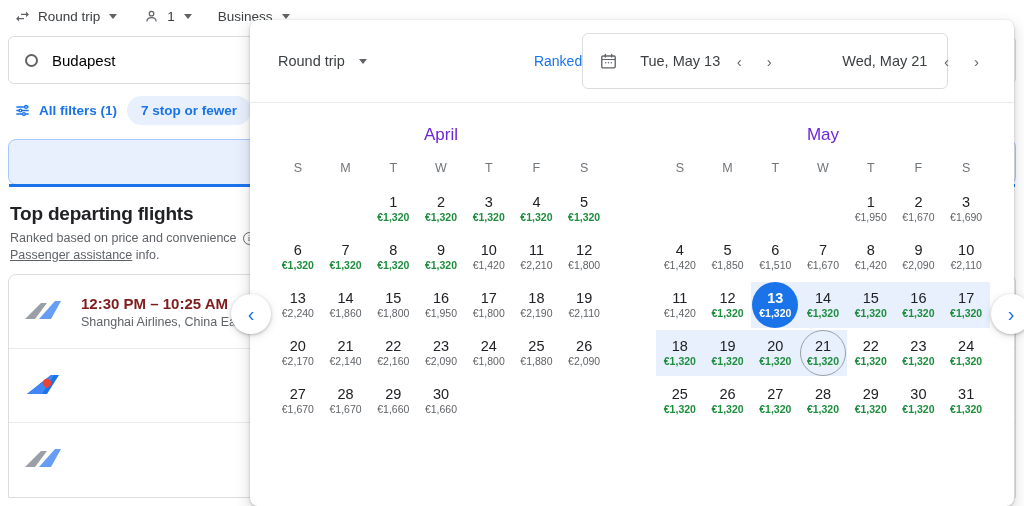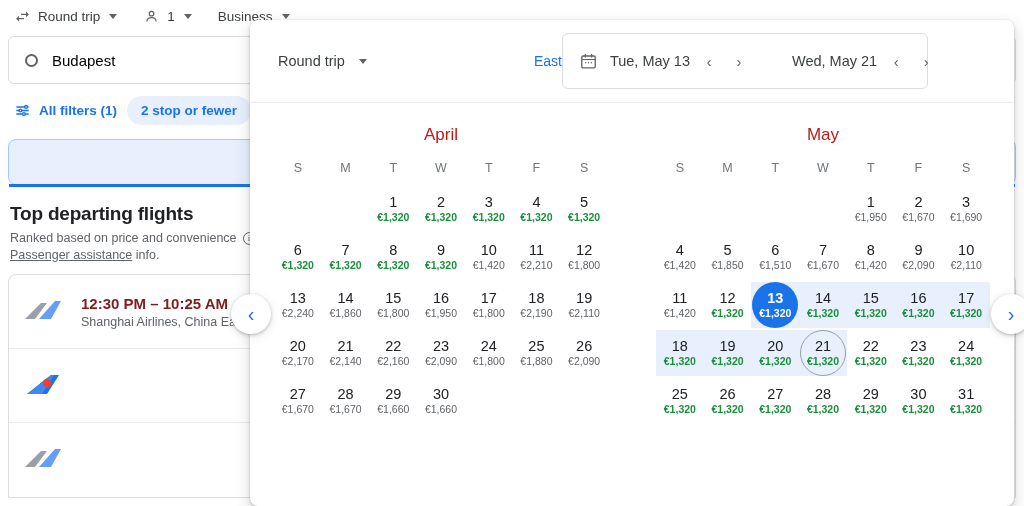--- a/index.html
+++ b/index.html
@@ -74,30 +74,30 @@
   }
   .cal-head {
     height:83px; border-bottom:1px solid #e8eaed;
     display:flex; align-items:center; padding: 0 22px 0 28px; gap:0;
   }
   .trip-select { display:flex; align-items:center; gap:12px; font-size:14.5px; color:#3c4043; cursor:pointer;}
   .reset-btn { color:#1a73e8; font-size:14px; font-weight:500; margin-left:167px; cursor:pointer;}
   .date-field {
     width:366px; height:56px;
     border:1px solid #dadce0; border-radius:6px;
-    display:flex; align-items:center; padding:0 10px 0 16px; gap:12px;
+    display:flex; align-items:center; padding:0 10px 0 16px; gap:22px;
   }
   .date-half { display:flex; align-items:center; gap:8px; }
   .date-txt { font-size:14.5px; color:#3c4043; white-space:nowrap;}
   .nav-chev { width:22px;height:22px; display:flex;align-items:center;justify-content:center; color:#5f6368; cursor:pointer; font-size:15px;}
   .vdiv { width:1px; height:34px; background:#dadce0; margin: 0 10px 0 8px;}
 
   .cal-body { display:flex; padding: 14px 0 0 0; }
   .month { width:382px; padding: 0 24px; }
-  .month-name { text-align:center; font-size:17px; color:#b91c1c; padding: 8px 0 16px 0;}
+  .month-name { text-align:center; font-size:17px; color:#6d28d9; padding: 8px 0 16px 0;}
   .dow-row, .wk-row { display:grid; grid-template-columns: repeat(7, 1fr); }
   .dow { text-align:center; font-size:12.5px; color:#70757a; padding-bottom:10px;}
   .wk-row { position:relative; }
   .day {
     position:relative; height:48px;
     display:flex; flex-direction:column; align-items:center; justify-content:center;
     cursor:pointer; z-index:2;
   }
   .day.empty { cursor:default; }
   .d-num { font-size:14.5px; color:#202124; line-height:1.15; }
@@ -176,21 +176,21 @@
         <span class="ic">
           <svg width="17" height="17" viewBox="0 0 24 24" fill="none" stroke="#1a73e8" stroke-width="1.9" stroke-linecap="round">
               <path d="M4 7h11M19 7h1M4 12h3M11 12h9M4 17h8M16 17h4"></path>
               <circle cx="17" cy="7" r="2"></circle>
               <circle cx="9" cy="12" r="2"></circle>
               <circle cx="14" cy="17" r="2"></circle>
             </svg>
         </span>
         <span>All filters (1)</span>
       </div>
-      <div class="chip-blue">2 stop or fewer</div>
+      <div class="chip-blue">7 stop or fewer</div>
     </div>
 
     <div class="sort-bar">
       <span class="best">Best</span>
     </div>
 
     <div class="sect-title">Top departing flights</div>
     <div class="sect-sub">
       <span>Ranked based on price and convenience</span>
       <span class="info-circle">i</span>
@@ -237,21 +237,21 @@
     </div>
   </div>
 
   <div class="cal-panel">
 
     <div class="cal-head">
       <div class="trip-select">
         <span>Round trip</span>
         <span class="caret"></span>
       </div>
-      <div class="reset-btn">East</div>
+      <div class="reset-btn">Ranked</div>
       <div class="date-field">
         <span class="ic">
           <svg width="19" height="19" viewBox="0 0 24 24" fill="none" stroke="#5f6368" stroke-width="1.7">
               <rect x="3.5" y="5" width="17" height="15" rx="1.6"></rect>
               <path d="M3.5 9.5h17" stroke-width="1.5"></path>
               <path d="M8 3.2v3M16 3.2v3" stroke-linecap="round"></path>
               <circle cx="8.5" cy="13.5" r=".9" fill="#5f6368" stroke="none"></circle>
               <circle cx="12" cy="13.5" r=".9" fill="#5f6368" stroke="none"></circle>
               <circle cx="15.5" cy="13.5" r=".9" fill="#5f6368" stroke="none"></circle>
             </svg>

